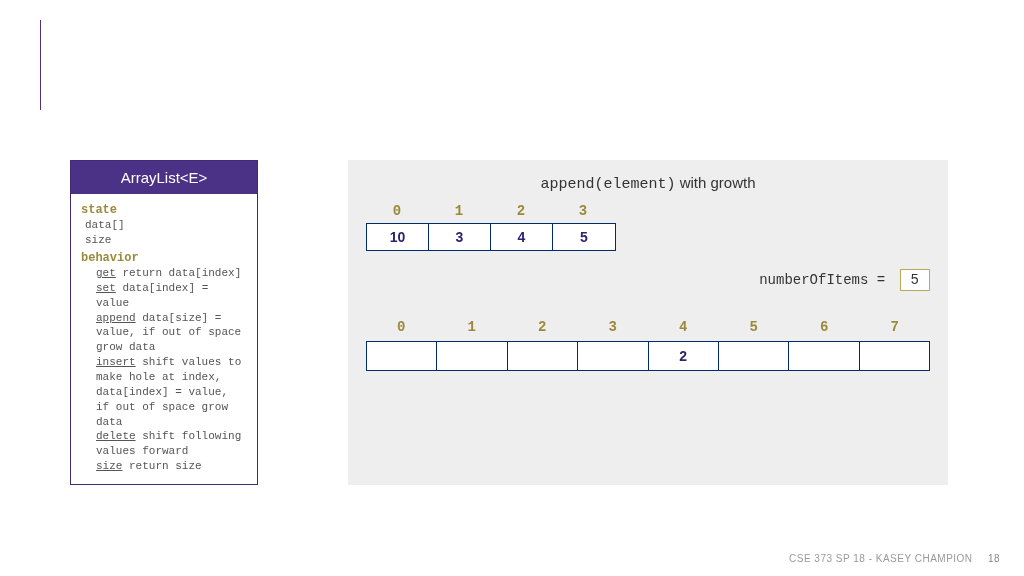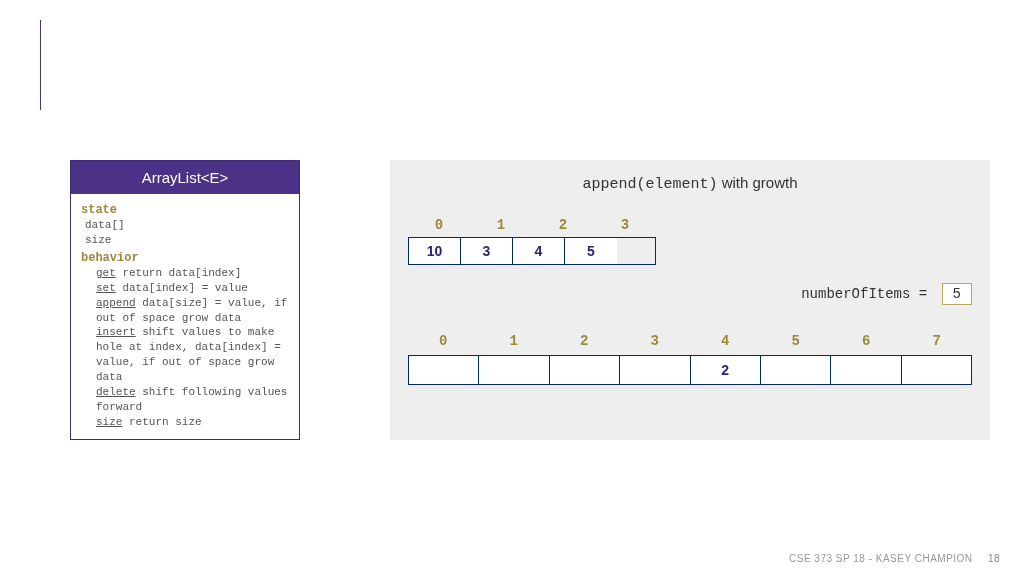--- a/index.html
+++ b/index.html
@@ -32,21 +32,21 @@
   }
   .content {
     position: absolute;
     top: 160px;
     left: 0;
     right: 0;
     display: flex;
   }
   
   .class-card {
-    width: 230px;
+    width: 188px;
     margin-left: 70px;
     border: 1px solid #3d2c74;
   }
   .class-header {
     background: #4b3287;
     color: #fff;
     text-align: center;
     font-size: 15px;
     padding: 8px 0;
     font-weight: 400;
@@ -67,21 +67,21 @@
     margin-left: 90px;
     width: 600px;
     padding: 14px 18px 22px 18px;
     position: relative;
     font-family: "Consolas", "Courier New", monospace;
     color: #333;
   }
   .dtitle {
     text-align: center;
     font-size: 15px;
-    margin-bottom: 24px;
+    margin-bottom: 10px;
   }
   .dtitle .mono { font-family: "Consolas","Courier New",monospace; color:#333; }
   .dtitle .sans { font-family: "Segoe UI", Arial, sans-serif; color:#333; }
   .row1 {
     display: flex;
     align-items: flex-end;
     margin-bottom: 18px;
   }
   .call-label {
     width: 180px;
@@ -98,21 +98,21 @@
     font-size: 14px;
     font-weight: bold;
     color: #9c8a3b;
     padding-bottom: 4px;
   }
   .cells {
     display: flex;
     border: 1px solid #002a6b;
   }
   .cell {
-    width: 52px;
+    width: 62px;
     height: 26px;
     border-right: 1px solid #002a6b;
     display: flex;
     align-items: center;
     justify-content: center;
     font-weight: bold;
     font-size: 14px;
     color: #2c2470;
     font-family: "Segoe UI", Arial, sans-serif;
     background: #fff;

